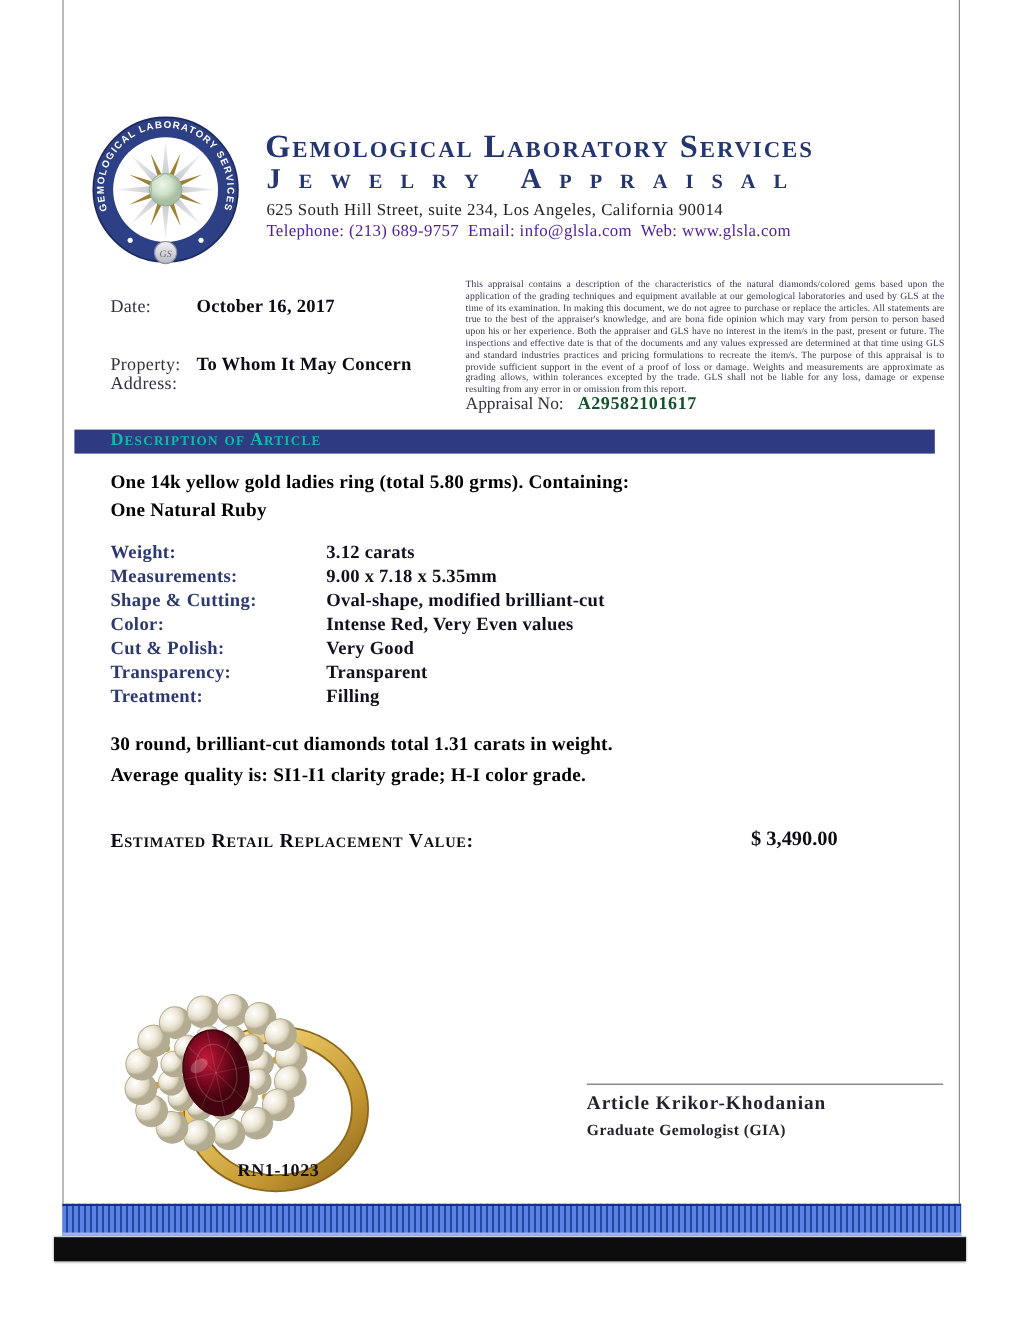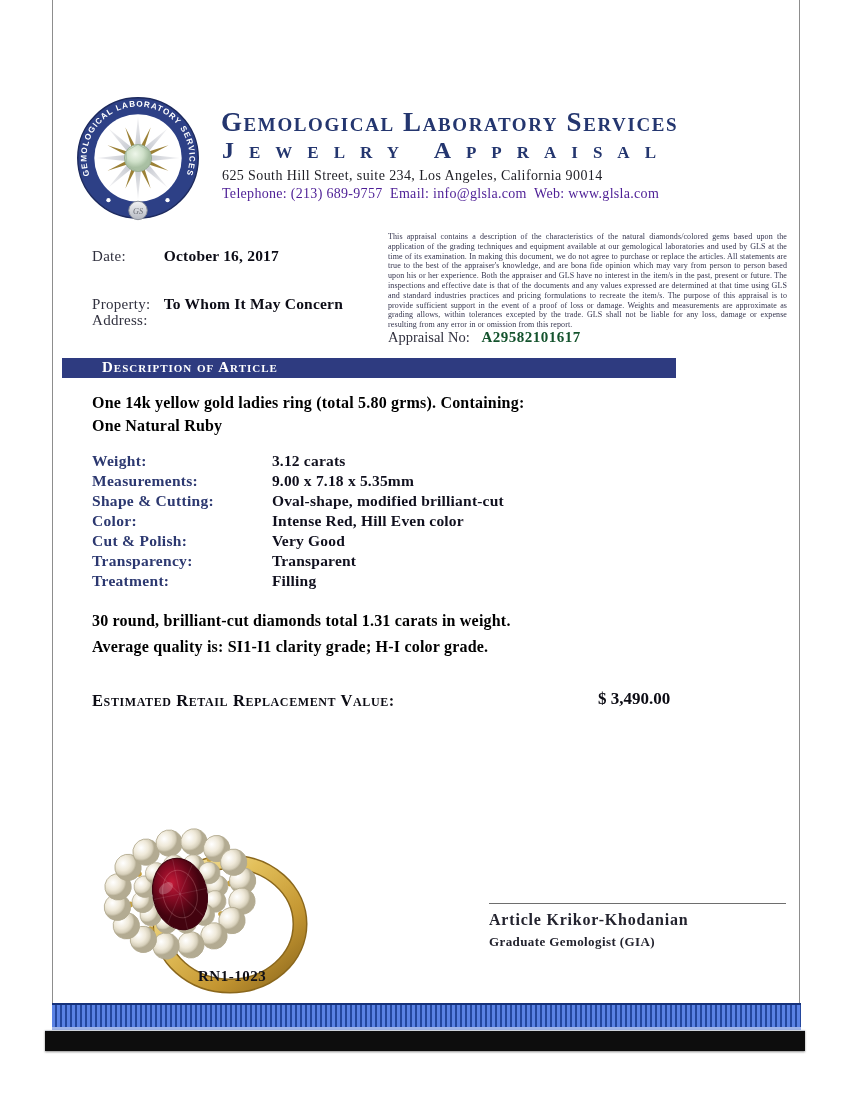--- a/index.html
+++ b/index.html
@@ -32,36 +32,36 @@
   .inforow .val{font-weight:bold;color:#0c0c16;font-size:15.5px;letter-spacing:0.2px;}
   .row-date{top:247px;}
   .row-prop{top:279px;margin-top:16px;}
   .row-addr{top:311px;}
   
   .disclaimer{left:388px;top:232px;width:399px;font-size:8px;line-height:9.8px;
     text-align:justify;color:#34344e;letter-spacing:0.1px;}
   .appraisal{left:388px;top:329px;font-size:14.5px;color:#31313f;}
   .appraisal .no{font-weight:bold;color:#14532d;font-size:15px;margin-left:8px;letter-spacing:0.5px;}
   
-  .banner{left:62px;top:358px;width:614px;height:20px;background:var(--banner,#2e3b80);
-    color:#ffffff;font-variant:small-caps;font-weight:bold;font-size:15px;line-height:19px;
-    padding-left:40px;letter-spacing:1px;}
+  .banner{left:62px;top:358px;width:717px;height:20px;background:var(--banner,#2e3b80);
+    color:#14b8a6;font-variant:small-caps;font-weight:bold;font-size:15px;line-height:19px;
+    padding-left:30px;letter-spacing:1px;}
   
   .bodyline{left:92px;font-weight:bold;color:#000000;font-size:16px;letter-spacing:0.2px;}
   .desc1{top:394px;} .desc2{top:417px;}
   
   .specs{left:92px;top:452px;}
   .spec-row{height:20px;font-size:15.5px;font-weight:bold;}
   .spec-label{display:inline-block;width:176px;color:var(--label-blue,#2c3870);letter-spacing:0.3px;}
   .spec-value{color:var(--ink,#10101e);letter-spacing:0.2px;}
   .dia1{top:612px;} .dia2{top:638px;}
   
   .val-label{left:92px;top:691px;font-variant:small-caps;font-weight:bold;font-size:16.5px;
     color:#0c0c14;letter-spacing:0.6px;}
-  .val-amount{left:598px;top:689px;width:128px;text-align:left;font-weight:bold;
+  .val-amount{left:598px;top:689px;width:128px;text-align:center;font-weight:bold;
     font-size:17px;color:#0c0c14;}
   
   .ring{left:62px;top:820px;width:276px;height:180px;}
   .caption{left:198px;top:968px;font-weight:bold;font-size:15px;color:#101018;letter-spacing:0.5px;}
   
   .sig-line{left:489px;top:903px;width:297px;height:1px;background:#6e6e6e;}
   .sig-name{left:489px;top:911px;font-size:16px;font-weight:bold;color:#23232e;letter-spacing:0.8px;}
   .sig-title{left:489px;top:934px;font-size:13px;font-weight:bold;color:#23232e;letter-spacing:0.4px;text-align:center;}
   
   .stripes{left:52px;top:1003px;width:749px;height:27px;
@@ -196,21 +196,21 @@
   <div class="spec-row">
     <span class="spec-label">Measurements:</span>
     <span class="spec-value">9.00 x 7.18 x 5.35mm</span>
   </div>
   <div class="spec-row">
     <span class="spec-label">Shape &amp; Cutting:</span>
     <span class="spec-value">Oval-shape, modified brilliant-cut</span>
   </div>
   <div class="spec-row">
     <span class="spec-label">Color:</span>
-    <span class="spec-value">Intense Red, Hill Even color</span>
+    <span class="spec-value">Intense Red, Very Even values</span>
   </div>
   <div class="spec-row">
     <span class="spec-label">Cut &amp; Polish:</span>
     <span class="spec-value">Very Good</span>
   </div>
   <div class="spec-row">
     <span class="spec-label">Transparency:</span>
     <span class="spec-value">Transparent</span>
   </div>
   <div class="spec-row">

